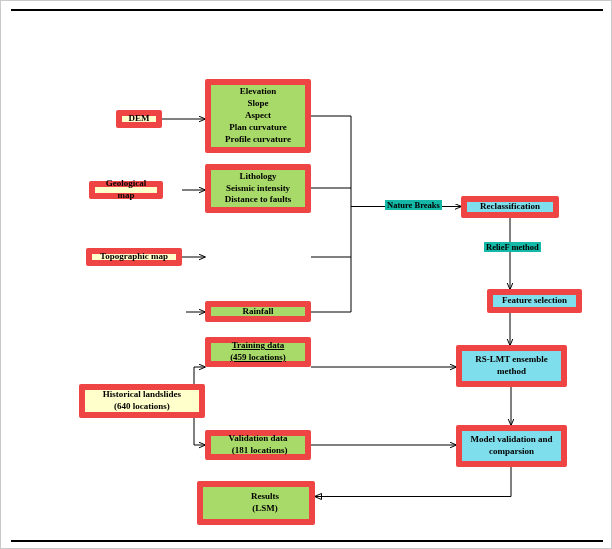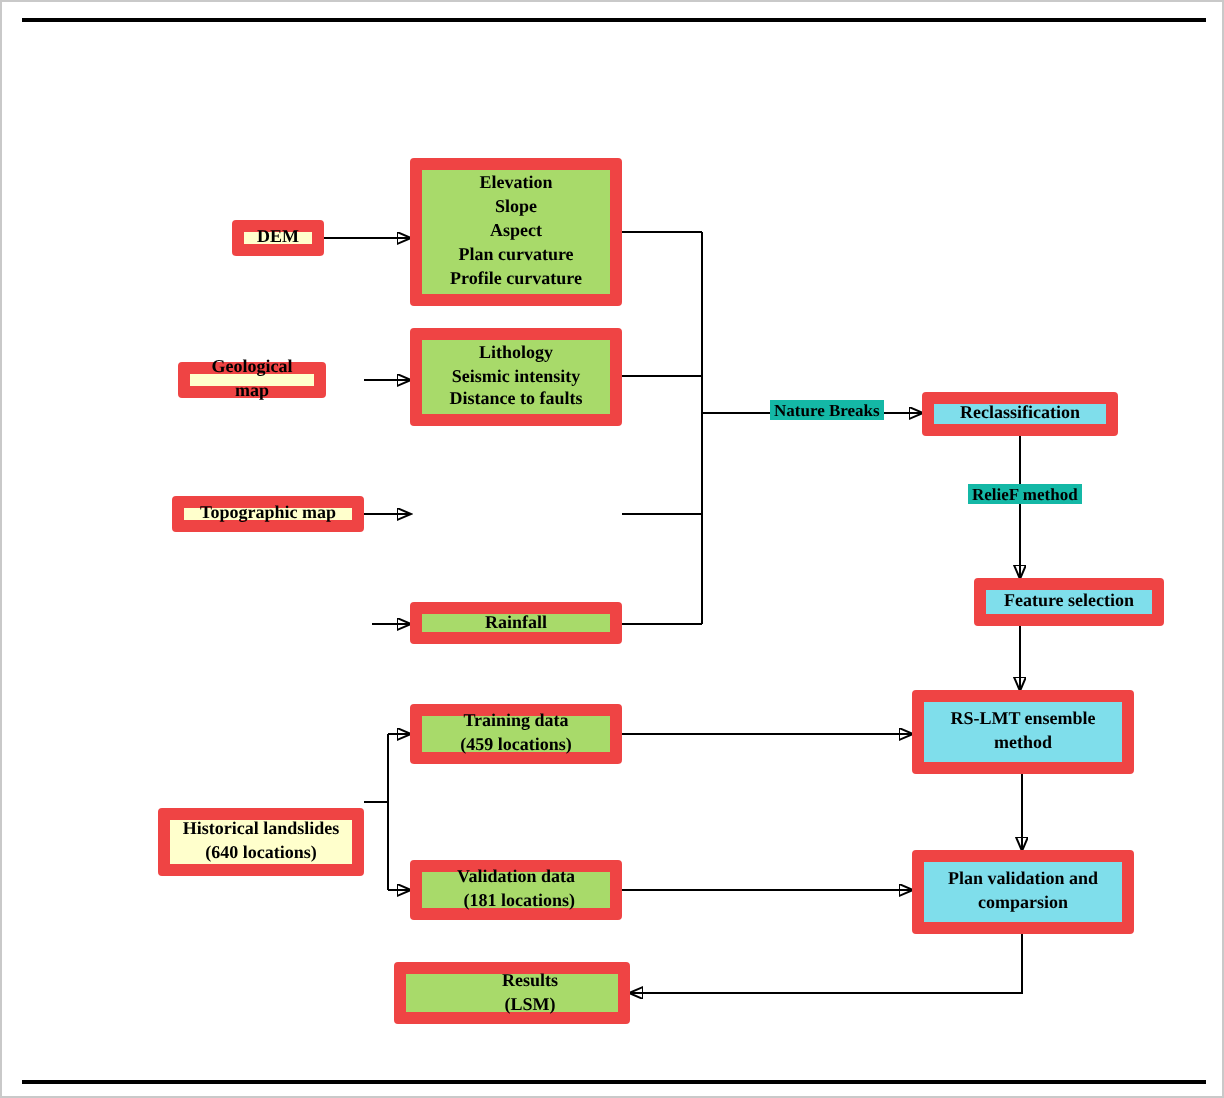--- a/index.html
+++ b/index.html
@@ -36,24 +36,24 @@
 
   
   #node-dem            { left:115px; top:109px; width:46px;  height:18px; }
   #node-terrain        { left:204px; top:78px;  width:106px; height:74px; }
   #node-geological     { left:88px;  top:180px; width:74px;  height:18px; }
   #node-geo-factors    { left:204px; top:163px; width:106px; height:49px; }
   #node-topographic    { left:85px;  top:247px; width:96px;  height:18px; }
   #node-topo-factors   { left:204px; top:233px; width:106px; height:46px; }
   #node-meteorological { left:83px;  top:302px; width:102px; height:18px; }
   #node-rainfall       { left:204px; top:300px; width:106px; height:21px; }
-  #node-historical     { left:78px;  top:383px; width:103px; height:34px;margin-top:20px; }
-  #node-training       { left:204px; top:351px; width:106px; height:30px; }
+  #node-historical     { left:78px;  top:383px; width:126px; height:34px; }
+  #node-training       { left:204px; top:336px; width:106px; height:30px;text-decoration:underline; }
   #node-validation     { left:204px; top:429px; width:106px; height:30px;text-align:right; }
-  #node-results        { left:196px; top:480px; width:118px; height:31px;padding-left:20px; }
+  #node-results        { left:196px; top:480px; width:118px; height:44px;padding-left:20px; }
   #node-reclassification  { left:460px; top:195px; width:98px;  height:22px; }
   #node-feature-selection { left:462px; top:288px; width:95px;  height:24px;margin-left:24px; }
   #node-rslmt             { left:455px; top:344px; width:111px; height:42px;text-align:center; }
   #node-model-validation  { left:455px; top:424px; width:111px; height:42px; }
 
   #label-nature-breaks { left:384px; top:199px; }
   #label-relief-method { left:483px; top:241px;text-align:center; }
 </style>
 </head>
 <body>
@@ -116,19 +116,19 @@
 (459 locations)</div>
   <div class="node factor" id="node-validation">Validation data
 (181 locations)</div>
   <div class="node factor" id="node-results">Results
 (LSM)</div>
 
   <div class="node process" id="node-reclassification">Reclassification</div>
   <div class="node process" id="node-feature-selection">Feature selection</div>
   <div class="node process" id="node-rslmt">RS-LMT ensemble
 method</div>
-  <div class="node process" id="node-model-validation">Plan validation and
+  <div class="node process" id="node-model-validation">Model validation and
 comparsion</div>
 
   <span class="edge-label" id="label-nature-breaks">Nature Breaks</span>
   <span class="edge-label" id="label-relief-method">RelieF method</span>
 
 </div>
 
 </body></html>

